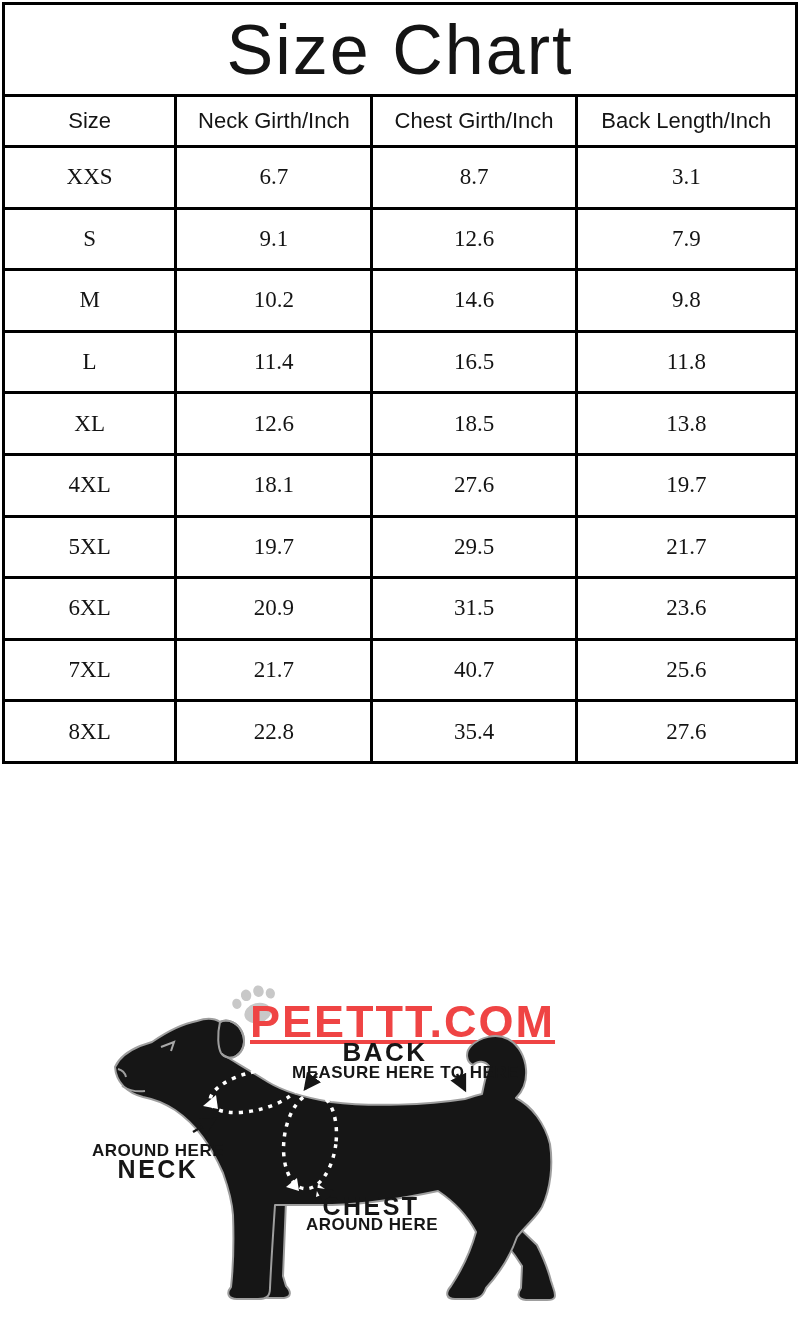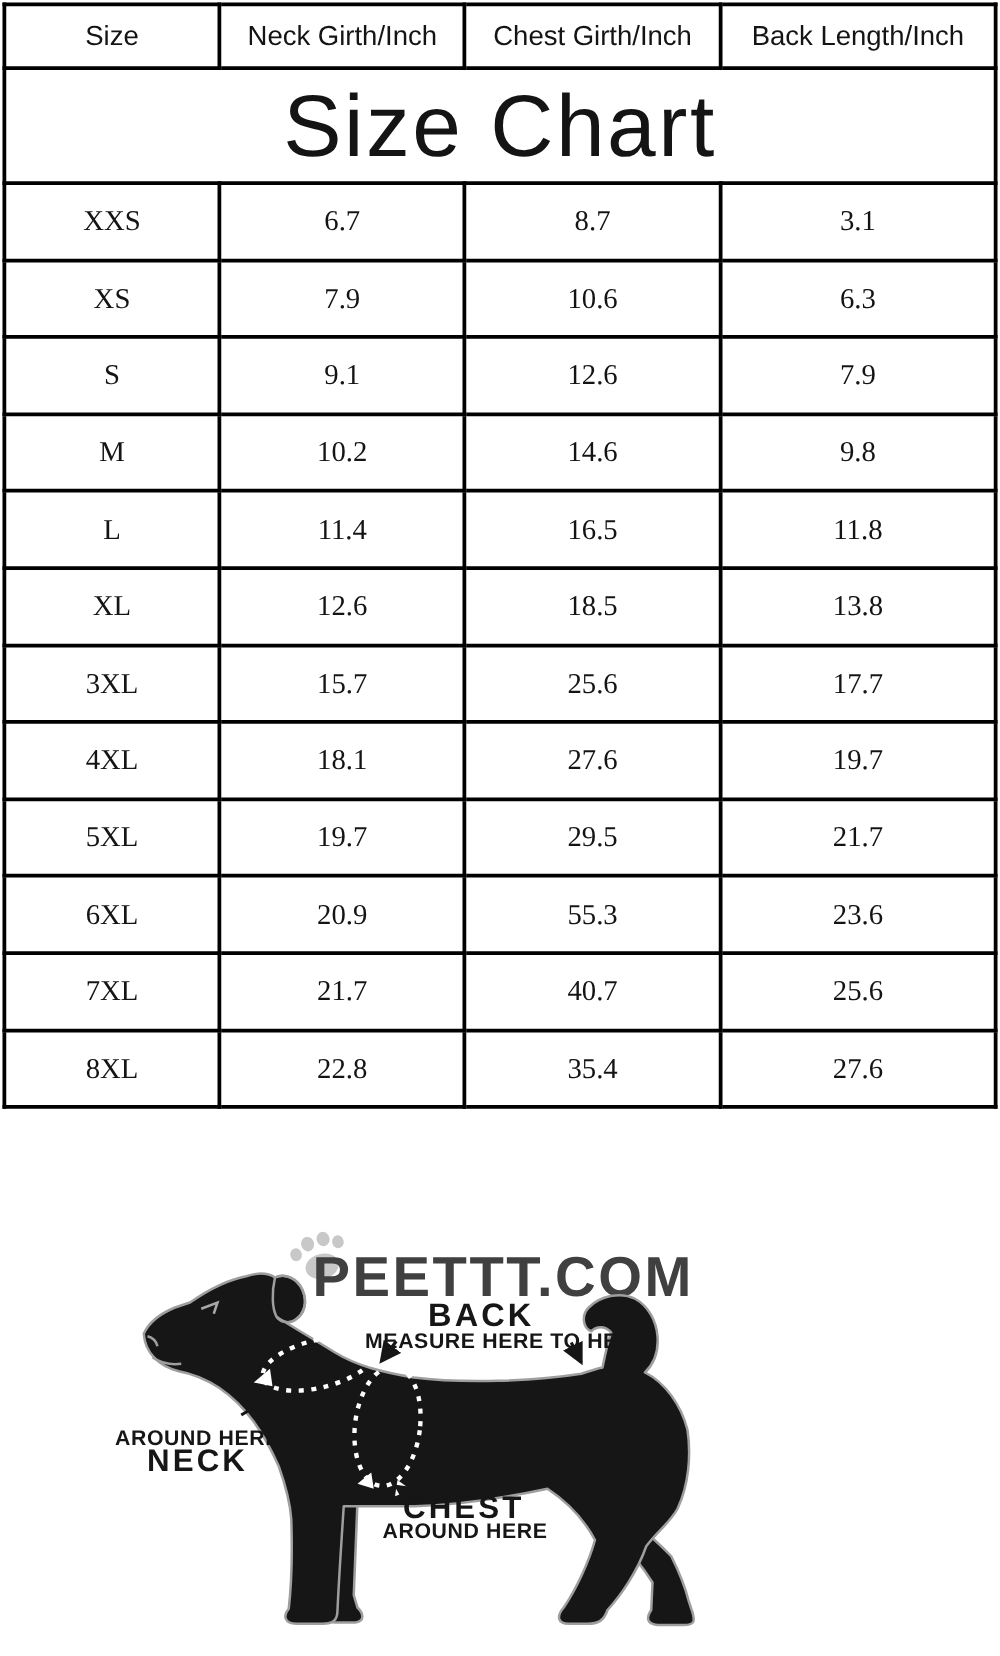--- a/index.html
+++ b/index.html
@@ -14,21 +14,21 @@
   table.size-table td,table.size-table th{
     border:3px solid #000;text-align:center;vertical-align:middle;padding:0;
     background:transparent;color:#141414;
   }
   .title-cell{height:89px;font-size:70px;font-weight:400;letter-spacing:2px;}
   th.col-head{height:48px;font-size:22px;font-weight:400;}
   tr.data-row td{height:58.6px;font-size:23px;font-weight:400;font-family:Liberation Serif, serif;}
   .watermark{position:absolute;z-index:3;}
   .watermark-text{
     position:absolute;left:250px;top:999px;font-size:45px;font-weight:bold;
-    letter-spacing:2px;color:#404040;line-height:1;white-space:nowrap;
+    letter-spacing:2px;color:#ef4444;line-height:1;white-space:nowrap;text-decoration:underline;
   }
   .paw-wrap{position:absolute;left:229px;top:985px;}
   .dog-wrap{position:absolute;left:105px;top:1005px;z-index:4;}
   .diagram-label{
     position:absolute;z-index:5;width:200px;text-align:center;font-weight:bold;
     color:#161616;line-height:1.1;white-space:nowrap;
   }
   .lbl-big{font-size:25px;letter-spacing:2.5px;}
   .lbl-sub{font-size:17px;letter-spacing:0.5px;}
   #back-label{left:285px;top:1038px;font-size:26px;}
@@ -43,39 +43,33 @@
 
 <table class="size-table">
   <colgroup>
     <col style="width:172px">
       <col style="width:196px">
       <col style="width:204px">
       <col style="width:220px">
   </colgroup>
   <tbody>
   <tr>
+    <td class="title-cell" colspan="4">Size Chart</td>
+  </tr>
+  <tr>
     <th class="col-head">Size</th>
     <th class="col-head">Neck Girth/Inch</th>
     <th class="col-head">Chest Girth/Inch</th>
     <th class="col-head">Back Length/Inch</th>
-  </tr>
-  <tr>
-    <td class="title-cell" colspan="4">Size Chart</td>
   </tr>
   <tr class="data-row">
     <td>XXS</td>
     <td>6.7</td>
     <td>8.7</td>
     <td>3.1</td>
-  </tr>
-  <tr class="data-row">
-    <td>XS</td>
-    <td>7.9</td>
-    <td>10.6</td>
-    <td>6.3</td>
   </tr>
   <tr class="data-row">
     <td>S</td>
     <td>9.1</td>
     <td>12.6</td>
     <td>7.9</td>
   </tr>
   <tr class="data-row">
     <td>M</td>
     <td>10.2</td>
@@ -88,41 +82,35 @@
     <td>16.5</td>
     <td>11.8</td>
   </tr>
   <tr class="data-row">
     <td>XL</td>
     <td>12.6</td>
     <td>18.5</td>
     <td>13.8</td>
   </tr>
   <tr class="data-row">
-    <td>3XL</td>
-    <td>15.7</td>
-    <td>25.6</td>
-    <td>17.7</td>
-  </tr>
-  <tr class="data-row">
     <td>4XL</td>
     <td>18.1</td>
     <td>27.6</td>
     <td>19.7</td>
   </tr>
   <tr class="data-row">
     <td>5XL</td>
     <td>19.7</td>
     <td>29.5</td>
     <td>21.7</td>
   </tr>
   <tr class="data-row">
     <td>6XL</td>
     <td>20.9</td>
-    <td>55.3</td>
+    <td>31.5</td>
     <td>23.6</td>
   </tr>
   <tr class="data-row">
     <td>7XL</td>
     <td>21.7</td>
     <td>40.7</td>
     <td>25.6</td>
   </tr>
   <tr class="data-row">
     <td>8XL</td>

